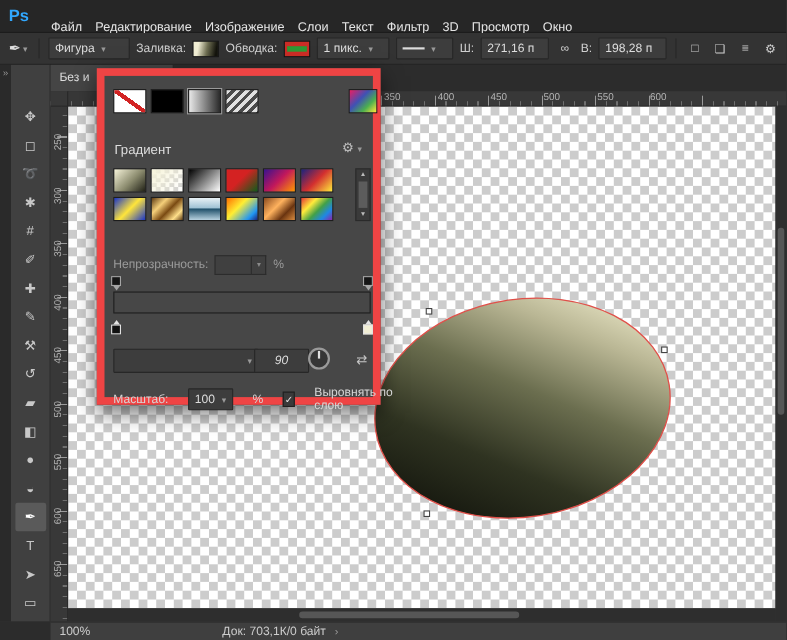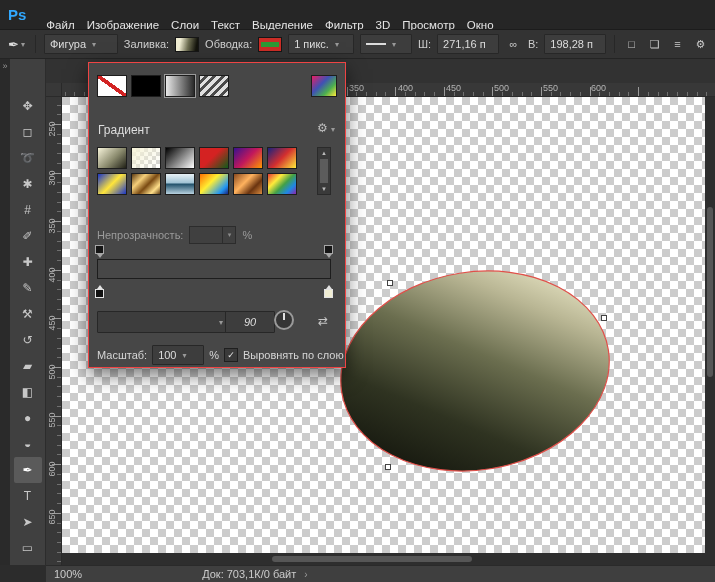--- a/index.html
+++ b/index.html
@@ -80,21 +80,21 @@
   
   #statusbar{position:absolute;left:46px;top:565px;width:669px;height:17px;background:#3f3f3f;
              border-top:1px solid #2a2a2a;box-sizing:border-box;display:flex;align-items:center;
              font-size:11px;color:#cccccc;}
   #zoomval{padding:0 8px;}
   #docinfo{margin-left:112px;}
   #statchev{margin-left:8px;color:#999;font-size:10px;}
 
   
   #popup{position:absolute;left:88px;top:62px;width:258px;height:306px;background:#474747;
-         border:1px solid #ef4444;box-shadow:0 7px 18px rgba(0,0,0,.55);z-index:50;box-sizing:border-box;
+         border:7px solid #ef4444;box-shadow:0 7px 18px rgba(0,0,0,.55);z-index:50;box-sizing:border-box;
          font-size:11px;color:#d6d6d6;}
   .ftbtn{position:absolute;top:12px;width:30px;height:22px;border:1px solid #1d1d1d;box-sizing:border-box;}
   .ftbtn .fill{position:absolute;inset:0;}
   .ftbtn.active{box-shadow:0 0 0 1px #9a9a9a;}
   #grad-label{position:absolute;left:9px;top:60px;font-size:12px;color:#dedede;}
   #grad-gear{position:absolute;right:10px;top:58px;color:#bdbdbd;font-size:12px;}
   #grad-gear .arr{font-size:8px;color:#999;}
   #presets{position:absolute;left:8px;top:84px;width:212px;display:flex;flex-wrap:wrap;gap:4px;}
   .preset{width:30px;height:22px;border:1px solid #1d1d1d;box-sizing:border-box;position:relative;}
   .preset .fill{position:absolute;inset:0;}
@@ -113,36 +113,36 @@
   .cstop:before{content:"";position:absolute;left:1px;top:-8px;border:3px solid transparent;border-bottom:4px solid #e3e3e3;}
   .cstop.light{background:#f1eed4;}
   #gradbar{position:absolute;left:8px;top:196px;width:234px;height:20px;border:1px solid #1d1d1d;box-sizing:border-box;}
   #style-select{position:absolute;left:8px;top:248px;width:120px;height:20px;}
   #angle-input{position:absolute;left:136px;top:248px;width:38px;height:20px;justify-content:center;font-style:italic;}
   #dial{position:absolute;left:185px;top:247px;width:20px;height:20px;border-radius:50%;
         border:2px solid #9a9a9a;background:#353535;box-sizing:border-box;}
   #dial .needle{position:absolute;left:50%;top:1px;width:2px;height:7px;margin-left:-1px;background:#e0e0e0;}
   #reverse-btn{position:absolute;left:224px;top:248px;width:20px;height:20px;display:flex;align-items:center;
                justify-content:center;color:#c6c6c6;font-size:12px;}
-  #scale-row{position:absolute;left:8px;top:282px;display:flex;align-items:center;gap:5px;}
+  #scale-row{position:absolute;left:8px;top:282px;display:flex;align-items:center;gap:18px;}
   #checkbox{width:12px;height:12px;background:#3a3a3a;border:1px solid #1f1f1f;display:flex;
             align-items:center;justify-content:center;color:#e8e8e8;font-size:9px;line-height:12px;}
 </style>
 </head>
 <body>
 
 <div id="app">
 
   <div id="menubar">
     <span id="pslogo">Ps</span>
     <span class="mitem">Файл</span>
+    <span class="mitem">Редактирование</span>
     <span class="mitem">Изображение</span>
     <span class="mitem">Слои</span>
     <span class="mitem">Текст</span>
-    <span class="mitem">Выделение</span>
     <span class="mitem">Фильтр</span>
     <span class="mitem">3D</span>
     <span class="mitem">Просмотр</span>
     <span class="mitem">Окно</span>
   </div>
 
   <div id="optionsbar">
     <span class="toolpreset">
       <span class="ticon">✒</span>
       <span class="arr">▾</span>
@@ -203,20 +203,23 @@
     <div class="tool">◧</div>
     <div class="tool">●</div>
     <div class="tool">◒</div>
     <div class="tool selected">✒</div>
     <div class="tool">T</div>
     <div class="tool">➤</div>
     <div class="tool">▭</div>
   </div>
   <div id="toolcorner"></div>
 
+  <div id="tabbar">
+    <div id="doctab">Без и</div>
+  </div>
 
   <div id="hruler">
     <span class="hlab" style="left:254px">300</span>
     <span class="hlab" style="left:303px">350</span>
     <span class="hlab" style="left:352px">400</span>
     <span class="hlab" style="left:400px">450</span>
     <span class="hlab" style="left:448px">500</span>
     <span class="hlab" style="left:497px">550</span>
     <span class="hlab" style="left:545px">600</span>
   </div>

